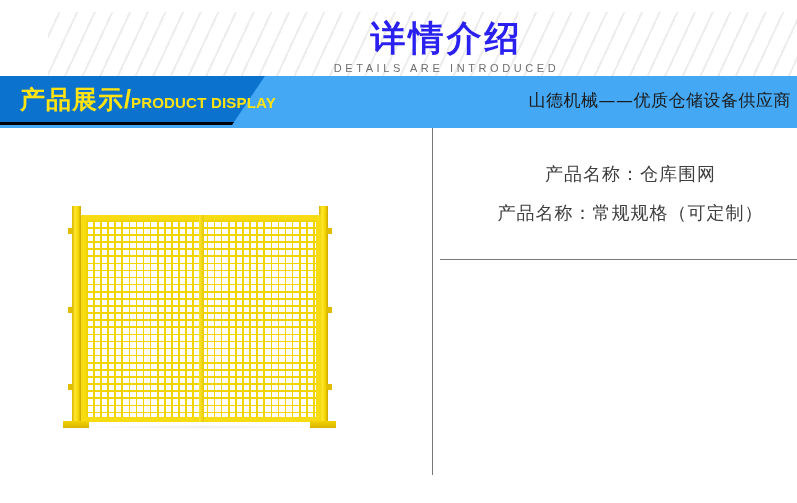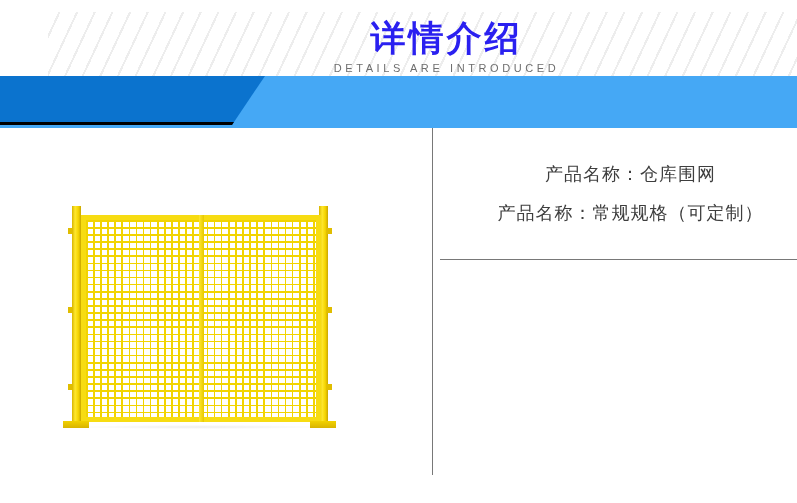--- a/index.html
+++ b/index.html
@@ -238,20 +238,24 @@
 
 <div id="header-band">
   <div id="header-title-wrap">
     <div id="header-title-cn">详情介绍</div>
     <div id="header-title-en">DETAILS ARE INTRODUCED</div>
   </div>
 </div>
 
 <div id="product-bar">
   <div id="product-bar-tag"></div>
+  <div id="product-bar-tag-inner">
+    <span id="product-display-cn">产品展示</span><span id="product-display-sep">/</span><span id="product-display-en">PRODUCT DISPLAY</span>
+  </div>
+  <div id="company-slogan">山德机械——优质仓储设备供应商</div>
 </div>
 
 <div id="content">
 
   <div id="product-photo">
     <div id="fence">
       <div class="fence-post" id="fence-post-left"></div>
       <div class="fence-post" id="fence-post-right"></div>
 
       <div class="post-bracket" style="left:7px;  top:22px;"></div>

